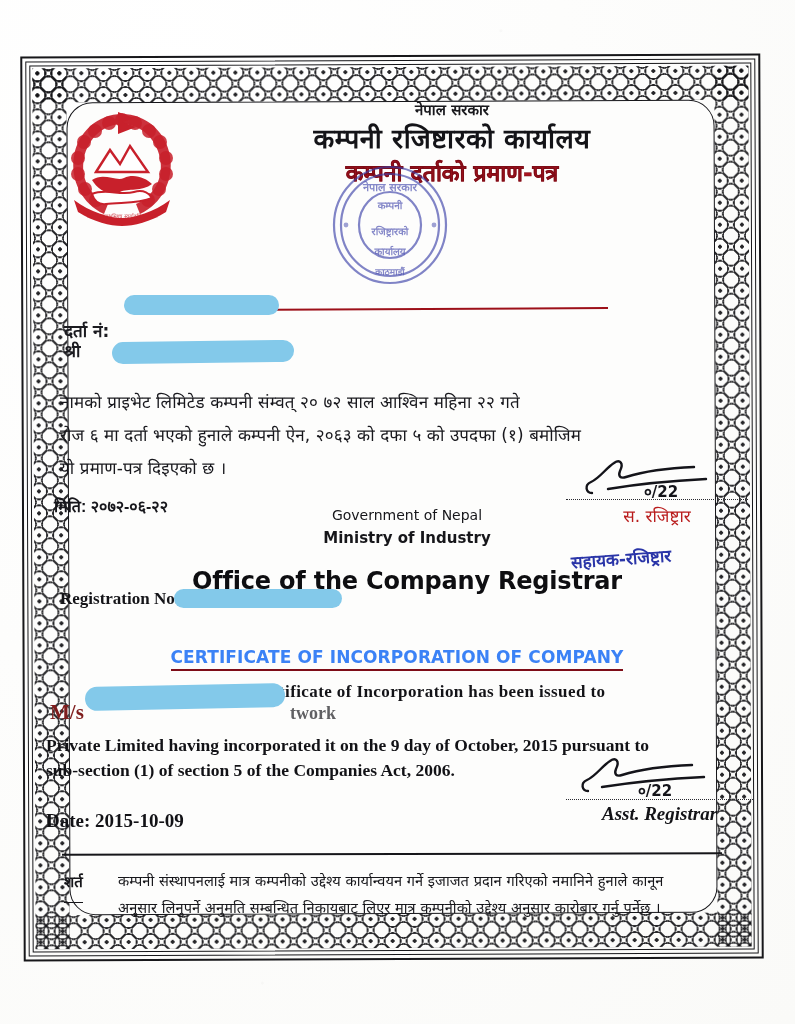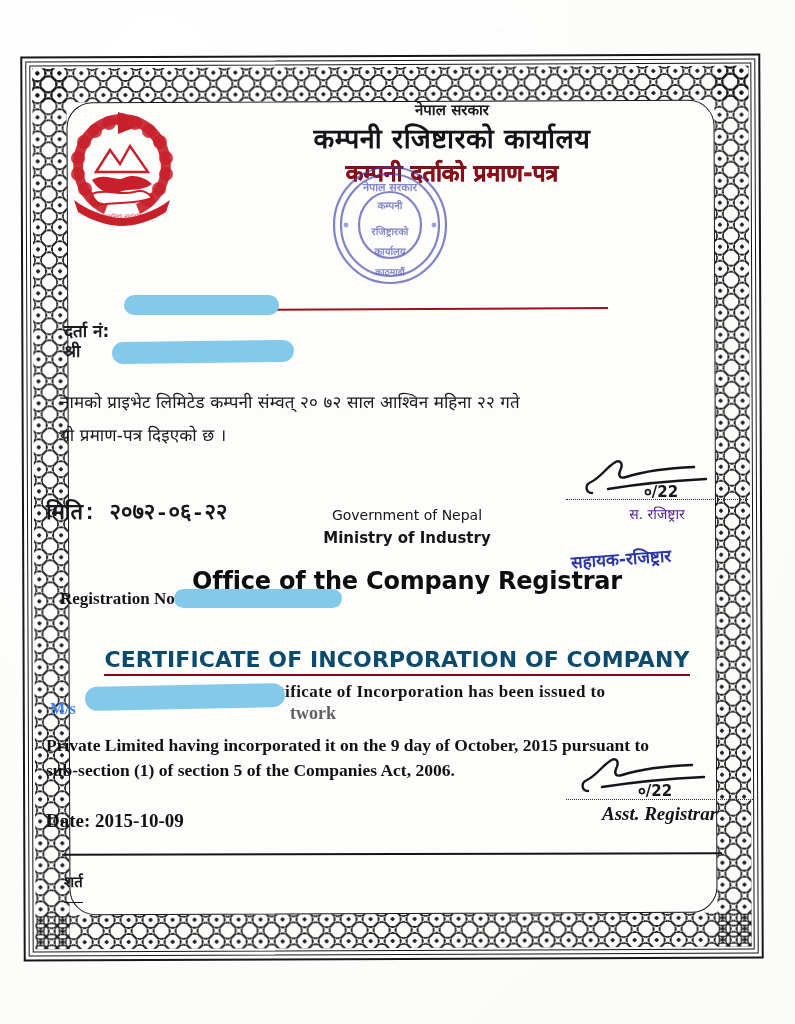--- a/index.html
+++ b/index.html
@@ -124,73 +124,73 @@
 
   #body-nep{
     position:absolute;left:38px;top:320px;width:660px;
     font-family:"DejaVu Sans", sans-serif;
     font-size:17px;color:#17171c;line-height:1.95;
     text-align:justify;letter-spacing:.1px;margin-top:11px;
   }
   #body-nep .ln{display:block;white-space:nowrap;}
 
   #miti{
-    position:absolute;left:24px;top:440px;
-    font-family:Liberation Mono, monospace;
-    font-size:22px;font-weight:600;color:#17171c;
+    position:absolute;left:32px;top:440px;
+    font-family:Liberation Sans, sans-serif;
+    font-size:16px;font-weight:600;color:#17171c;
   }
 
   
   #office-block{position:absolute;left:150px;top:452px;width:470px;text-align:center;}
   .ob1,.ob2{font-family:"DejaVu Sans", sans-serif;color:#16161a;}
   .ob1{font-size:14px;}
   .ob2{font-size:15px;font-weight:700;margin-top:6px;}
   .ob3{
     font-family:"DejaVu Sans", sans-serif;font-size:24px;font-weight:700;
     color:#0e0e11;margin-top:20px;letter-spacing:-.2px;
   }
 
   
   #sig-top{position:absolute;left:540px;top:400px;width:190px;text-align:center;}
   #sig-top .sigline{
     border-top:1.2px dotted #2a2a30;margin:0 4px;height:0;
   }
   #sig-top .role{
-    font-family:"DejaVu Sans", sans-serif;font-size:14px;color:#4c1d95;margin-top:4px;
+    font-family:"DejaVu Sans", sans-serif;font-size:17px;color:#b91c1c;margin-top:4px;
   }
   .sig-draw{height:44px;position:relative;}
   #hand-sahayak{
     position:absolute;left:549px;top:492px;
     font-family:"DejaVu Sans", sans-serif;font-size:17px;color:#2a35a8;
     transform:rotate(-4deg);font-weight:600;
   }
 
   #reg-no{
     position:absolute;left:38px;top:534px;
     font-family:"Liberation Serif", serif;font-size:17px;font-weight:700;color:#141418;
   }
 
   #cert-head{
     position:absolute;left:80px;top:592px;width:590px;text-align:center;
   }
   #cert-head .t{
-    font-family:"DejaVu Sans", sans-serif;font-size:22px;font-weight:700;
-    color:#0c4a6e;letter-spacing:.1px;
+    font-family:"DejaVu Sans", sans-serif;font-size:17px;font-weight:700;
+    color:#3b82f6;letter-spacing:.1px;
     display:inline-block;border-bottom:2px solid #7e0d18;padding-bottom:2px;
   }
 
   #issued-line{
     position:absolute;left:190px;top:627px;width:510px;
     font-family:"Liberation Serif", serif;font-size:17px;font-weight:700;
     color:#131317;text-align:justify;letter-spacing:.4px;
   }
 
   #ms-line{
     position:absolute;left:28px;top:645px;
-    font-family:"Liberation Serif", serif;font-size:16px;font-weight:700;color:#3b82f6;
+    font-family:"Liberation Serif", serif;font-size:21px;font-weight:700;color:#7f1d1d;
   }
   #ms-rest{
     position:absolute;left:255px;top:648px;
     font-family:"Liberation Serif", serif;font-size:18px;font-weight:700;color:#2c2c30;
     opacity:.75;
     margin-left:13px;
   }
 
   #para2{
     position:absolute;left:24px;top:678px;width:690px;
@@ -361,20 +361,21 @@
   </div>
 
   <div class="field-nep" id="darta-label">दर्ता नं:</div>
   <div class="redact" id="redact-darta"></div>
 
   <div class="field-nep" id="shree-label">श्री</div>
   <div class="redact" id="redact-shree"></div>
 
   <div id="body-nep">
     <span class="ln">नामको प्राइभेट लिमिटेड कम्पनी संम्वत्  २० ७२  साल  आश्विन   महिना २२ गते</span>
+    <span class="ln">रोज ६ मा दर्ता भएको हुनाले कम्पनी ऐन, २०६३ को दफा ५ को उपदफा   (१) बमोजिम</span>
     <span class="ln">यो प्रमाण-पत्र दिइएको छ ।</span>
   </div>
 
   <div id="miti">
     <span>मिति:</span>
     <span>२०७२-०६-२२</span>
   </div>
 
   <div id="sig-top">
     <div class="sig-draw">
@@ -430,15 +431,17 @@
         <text x="76" y="41" font-family="DejaVu Sans, sans-serif" font-size="15" fill="#14141a" font-weight="600">०/22</text>
       </svg>
     </div>
     <div class="sigline"></div>
     <div class="role">Asst. Registrar</div>
   </div>
 
   <div id="hr-foot"></div>
   <div id="shart-label">शर्त</div>
   <div id="shart-text">
+    <span class="ln">कम्पनी संस्थापनलाई मात्र कम्पनीको उद्देश्य कार्यान्वयन गर्ने इजाजत प्रदान गरिएको नमानिने हुनाले कानून</span>
+    <span class="ln">अनुसार लिनुपर्ने अनुमति सम्बन्धित निकायबाट लिएर मात्र कम्पनीको उद्देश्य अनुसार कारोबार गर्नु पर्नेछ ।</span>
   </div>
 
 </div>
 
 </body></html>

